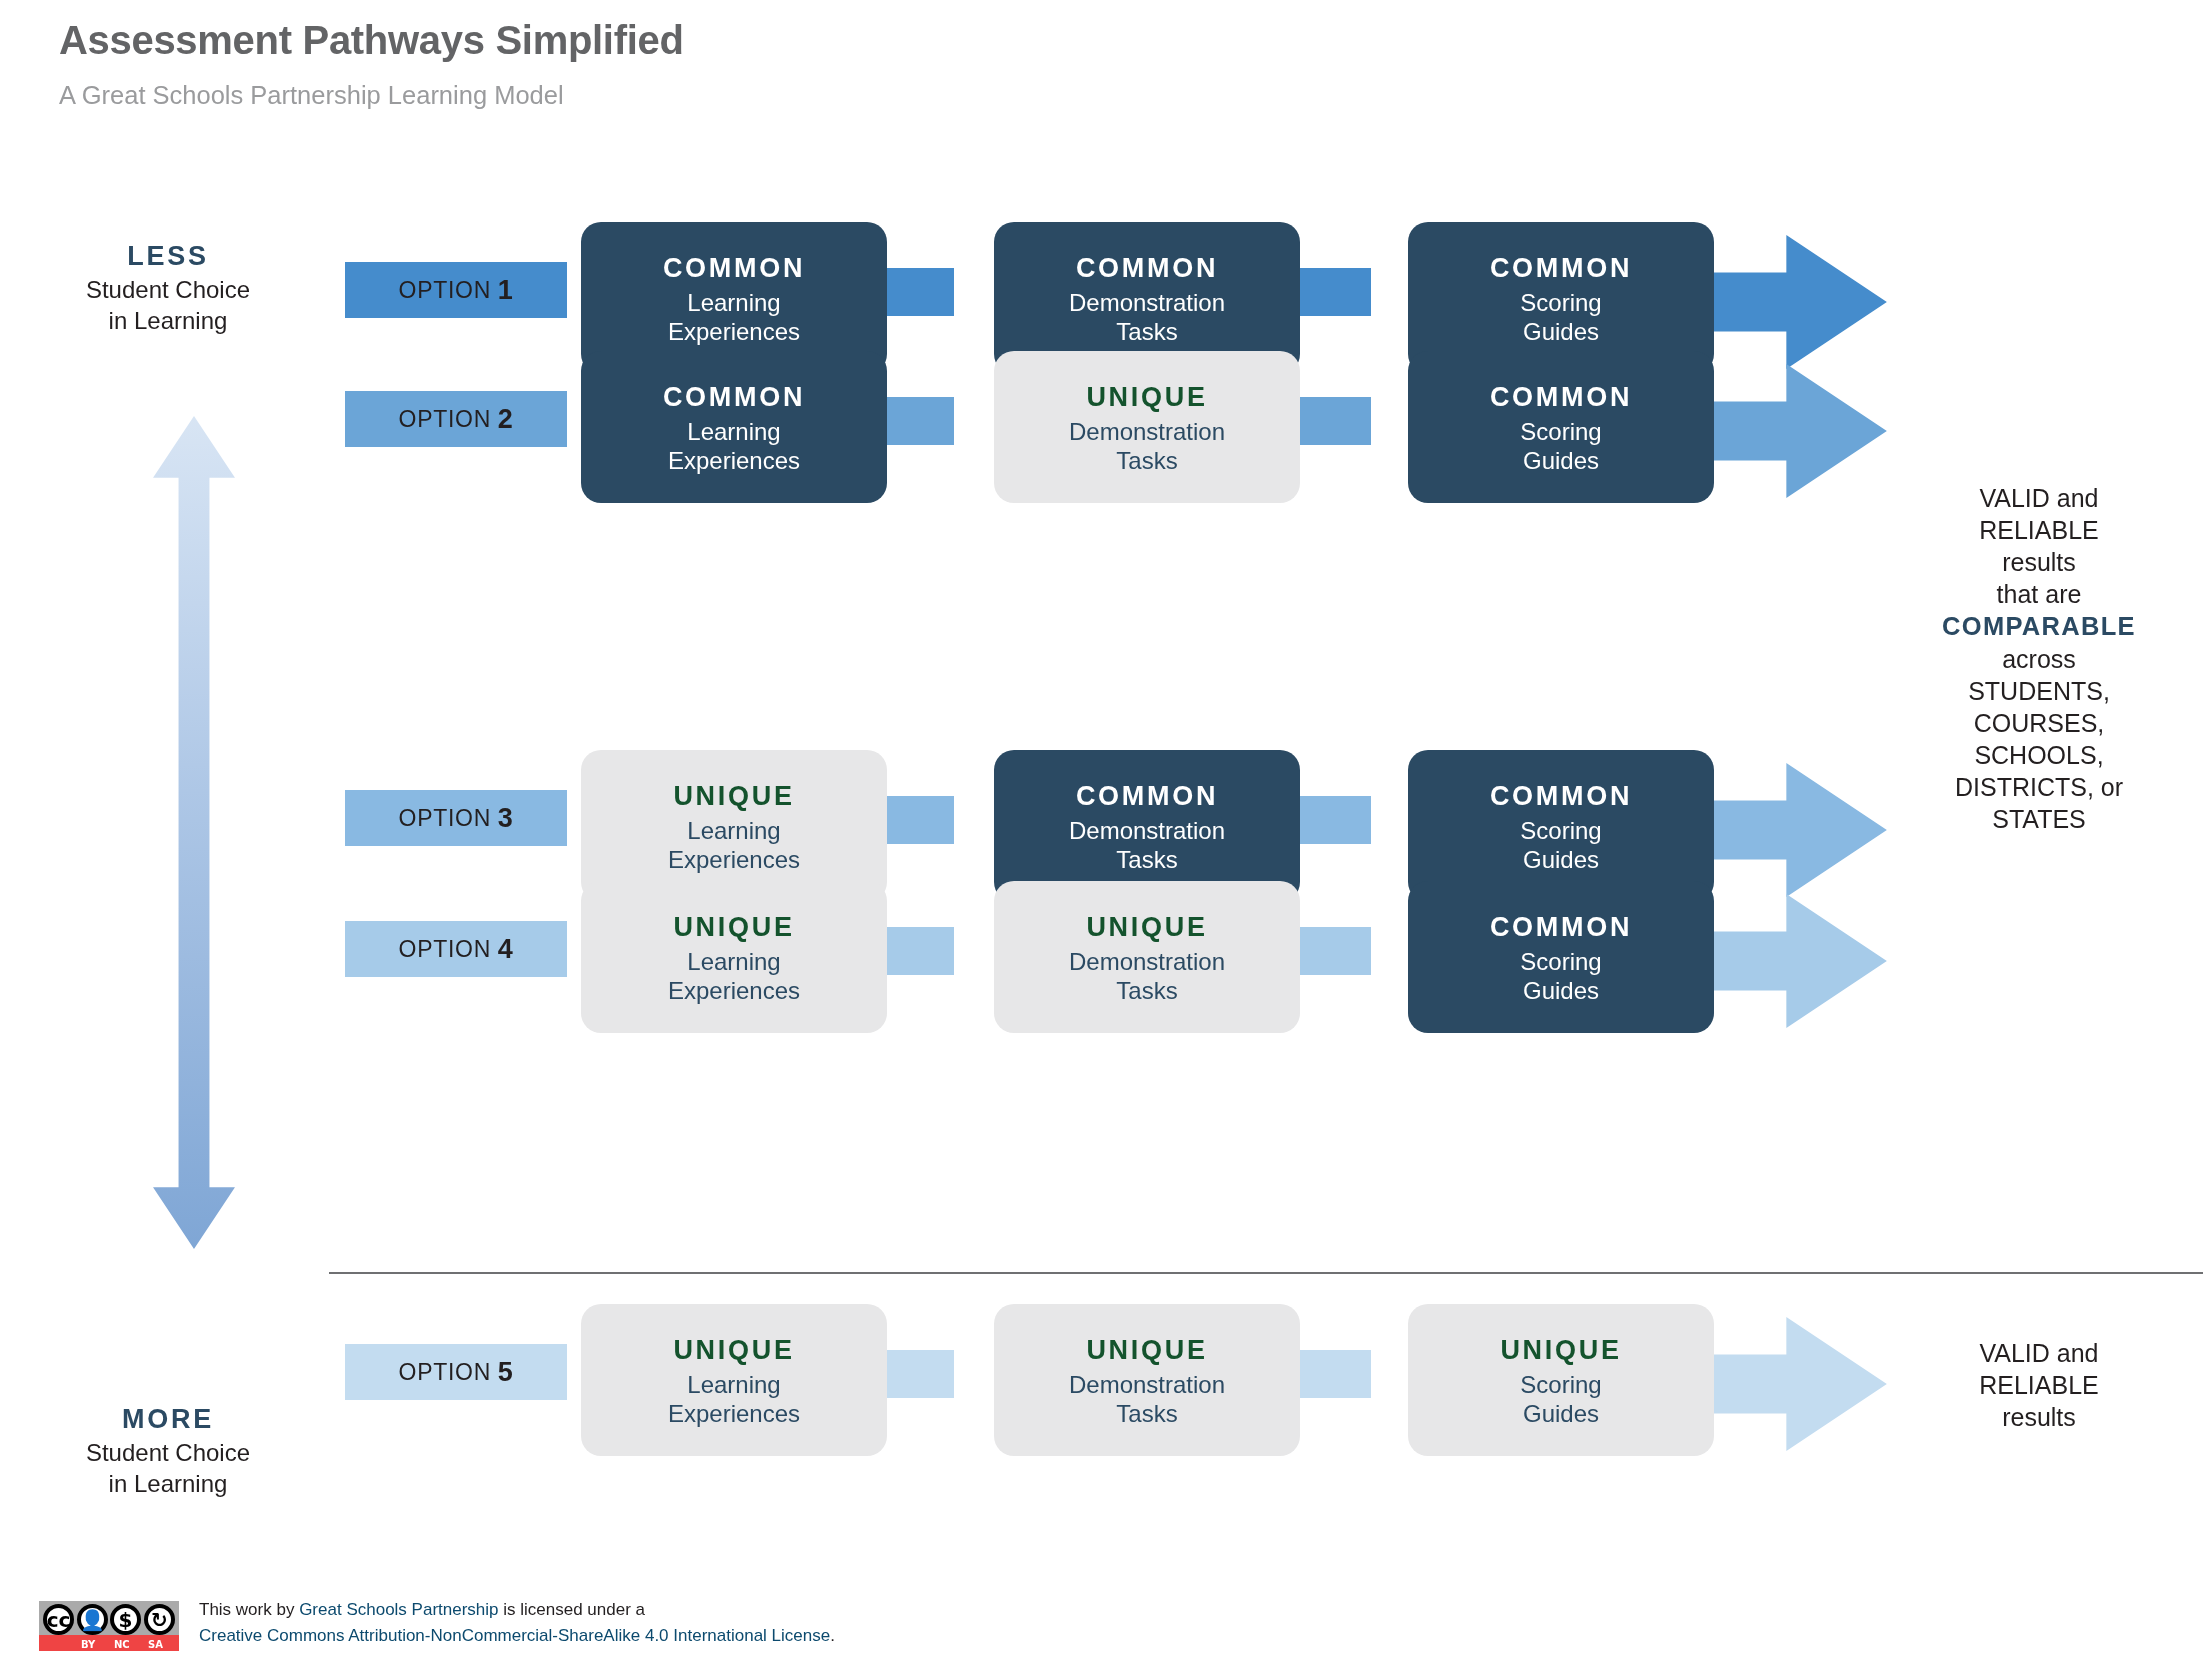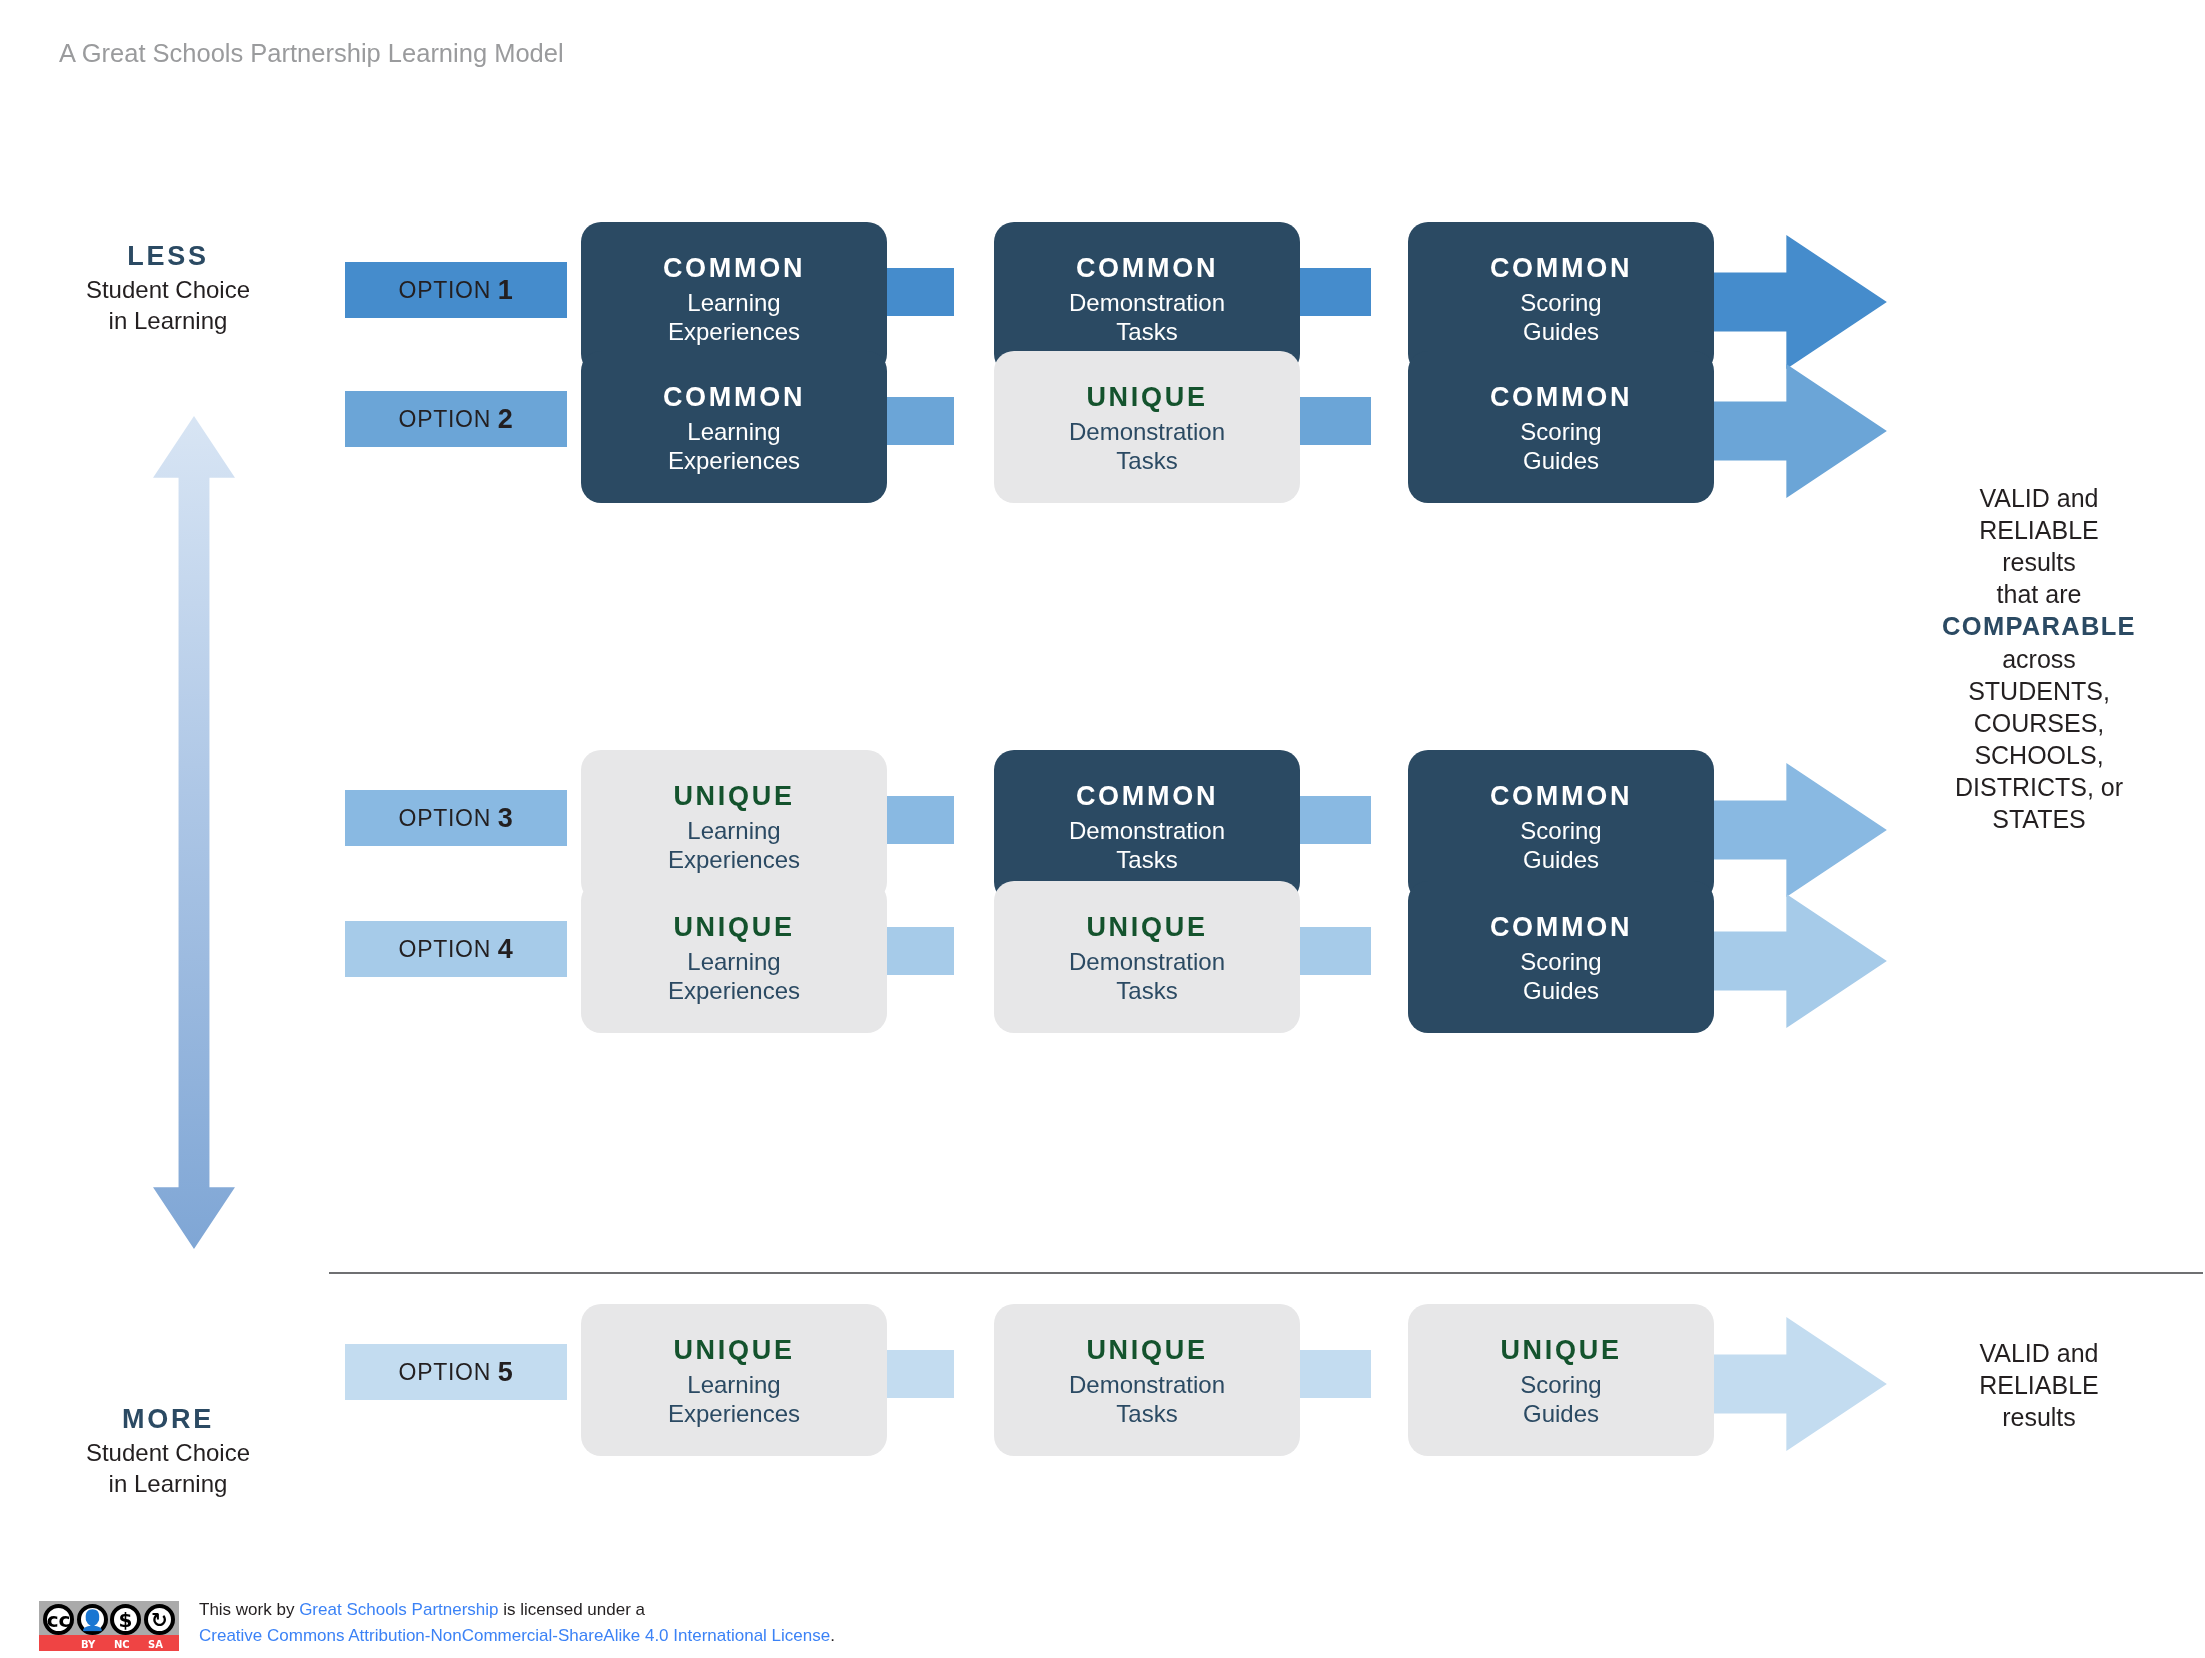--- a/index.html
+++ b/index.html
@@ -198,26 +198,27 @@
     font-family: "DejaVu Sans", sans-serif;
   }
   #footer-text {
     position: absolute;
     left: 160px; top: 0px;
     font-size: 17px;
     line-height: 1.55;
     color: #231f20;
     white-space: nowrap;
   }
-  #footer-text .lnk { color: #3b82f6; }
+  #footer-text .lnk { color: #0c4a6e; }
 </style>
 </head>
 <body>
 
 <div id="header">
+  <div id="title">Assessment Pathways Simplified</div>
   <div id="subtitle">A Great Schools Partnership Learning Model</div>
 </div>
 
 <div id="choice-arrow">
   <svg width="82" height="833" viewBox="0 0 122 1240" xmlns="http://www.w3.org/2000/svg">
     <defs>
       <linearGradient id="gradArrow" x1="0" y1="0" x2="0" y2="1">
         <stop offset="0%" stop-color="#d8e5f4"></stop>
         <stop offset="45%" stop-color="#aec7e6"></stop>
         <stop offset="100%" stop-color="#7fa6d5"></stop>

